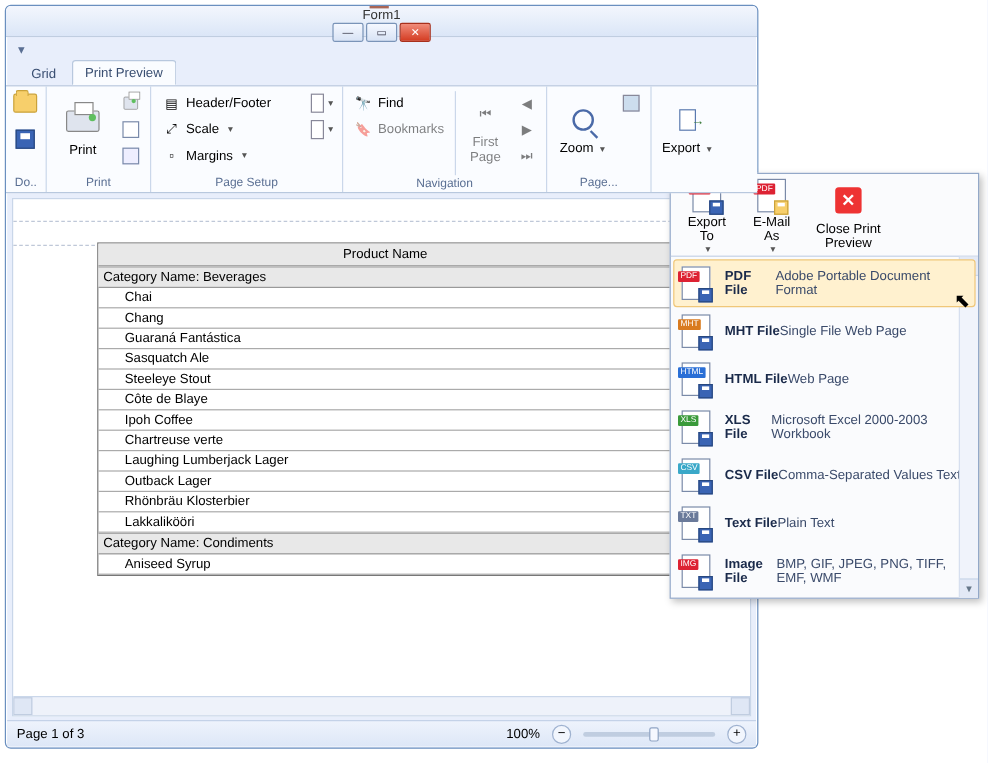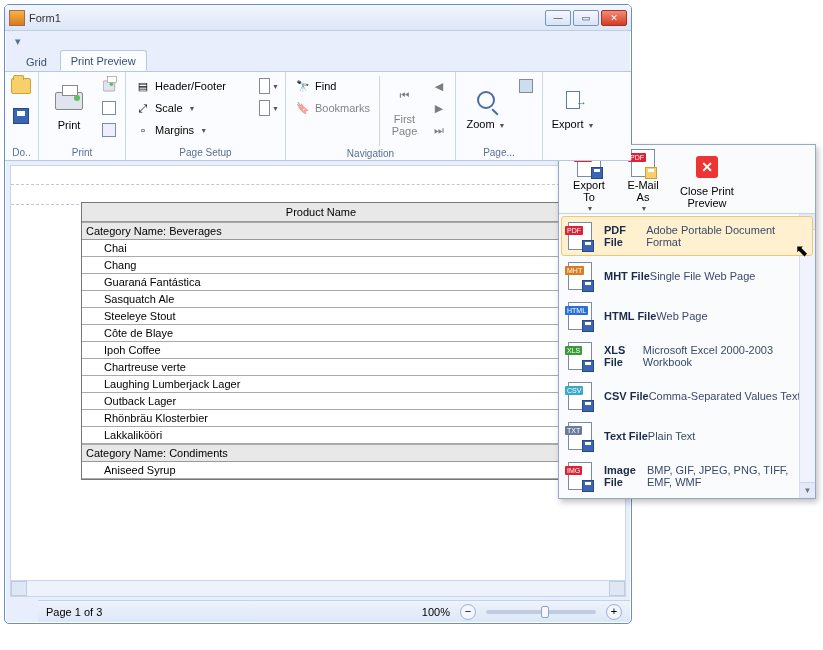--- a/index.html
+++ b/index.html
@@ -1,20 +1,20 @@
 <!DOCTYPE html>
 <html><head>
 <meta charset="utf-8">
 <style>
 * { box-sizing: border-box; margin: 0; padding: 0; font-family: Tahoma, "Segoe UI", sans-serif; font-size: 11px; }
 body { background: #fff; width: 823px; height: 650px; position: relative; overflow: hidden; }
 
 
 .window { position: absolute; left: 4px; top: 4px; width: 628px; height: 620px; border: 1px solid #6a8fbf; border-radius: 5px; background: #e8eefb; box-shadow: 0 0 0 1px #fff inset; }
-.titlebar { height: 26px; background: linear-gradient(#f3f6fd,#dbe6f7); border-radius: 4px 4px 0 0; display: flex; align-items: center; padding: 0 4px; border-bottom: 1px solid #c0cde0; }
+.titlebar { height: 26px; background: linear-gradient(#f3f6fd,#dbe6f7); border-radius: 4px 4px 0 0; display: flex; align-items: center; padding: 0 4px; border-bottom: 1px solid #c0cde0; flex-direction: column; }
 .titlebar .app-icon { width: 16px; height: 16px; margin-right: 4px; background: linear-gradient(#f7b24a,#d77b1a); border: 1px solid #a65; }
 .titlebar .title { flex: 1; color: #333; }
 .titlebar .winbtns { display: flex; gap: 2px; }
 .winbtn { width: 26px; height: 16px; border: 1px solid #7a94b8; border-radius: 2px; background: linear-gradient(#f5f8ff,#d8e3f5); display:flex; align-items:center; justify-content:center; font-size:9px; color:#334; }
 .winbtn.close { background: linear-gradient(#f08c7a,#d43c22); color:#fff; border-color:#a8301c; }
 
 .qat { height: 18px; padding: 2px 10px; display:flex; align-items:center; }
 .qat .arrow { width:10px; height:10px; color:#5a6f93; }
 
 
@@ -43,21 +43,21 @@
 .ruler-top2 { position:absolute; left:0; right:0; top:38px; height:0; border-top:1px dashed #bfc8d8; }
 .page { position:absolute; left:70px; top:36px; width:480px; border:1px solid #777; background:#fff; }
 .colhead { background:#e8e8e8; text-align:center; font-weight:normal; padding:3px 0; border-bottom:1px solid #999; }
 .grouphead { background:#e8e8e8; padding:2px 4px; border-bottom:1px solid #999; border-top:1px solid #aaa; }
 .row { padding:2px 4px 2px 22px; border-bottom:1px solid #aaa; }
 .hscroll { position:absolute; left:0; right:0; bottom:0; height:16px; background:#eef2fa; border-top:1px solid #cad7ea; display:flex; }
 .hscroll .arrow { width:16px; height:15px; background:#dfe7f5; border:1px solid #c0cde0; }
 .hscroll .thumb { flex:1; }
 
 
-.status { position:absolute; left:1px; right:1px; bottom:1px; height:22px; background:linear-gradient(#eef3fc,#dde7f7); border-top:1px solid #c4d2e8; display:flex; align-items:center; padding:0 8px; gap:10px;margin-left:32px; }
+.status { position:absolute; left:1px; right:1px; bottom:1px; height:22px; background:linear-gradient(#eef3fc,#dde7f7); border-top:1px solid #c4d2e8; display:flex; align-items:center; padding:0 8px; gap:10px; }
 .status .spacer { flex:1; }
 .zoomtrack { width:110px; height:4px; background:#c0cde0; border-radius:2px; position:relative; }
 .zoomthumb { position:absolute; left:50%; top:-4px; width:8px; height:12px; background:#f5f8ff; border:1px solid #8fa4c4; border-radius:2px; }
 .zbtn { width:16px; height:16px; border:1px solid #9fb2d0; border-radius:8px; text-align:center; line-height:13px; background:#f2f6fd; }
 
 
 .popup { position:absolute; left:558px; top:144px; width:258px; background:#fafbfd; border:1px solid #93a8c8; box-shadow:2px 3px 6px rgba(0,0,0,.25); }
 .popup-top { display:flex; border-bottom:1px solid #c5d1e5; padding:4px 4px 2px; gap:2px; }
 .popup-top .bigbtn { width:52px; height:62px; }
 .popup-list { padding:2px; display:flex; flex-direction:column; position:relative; }

